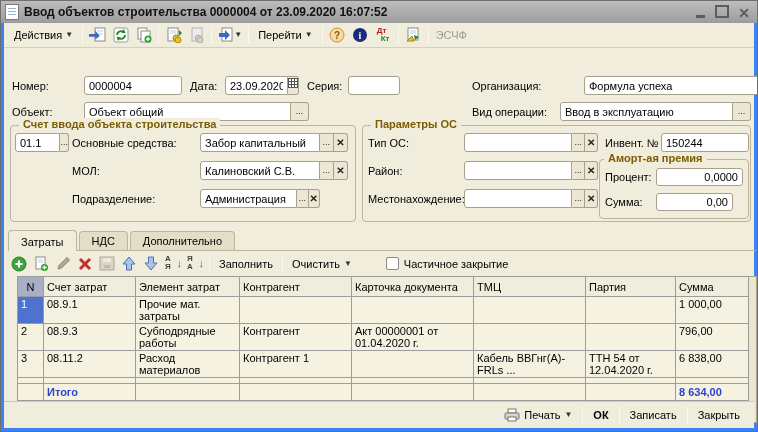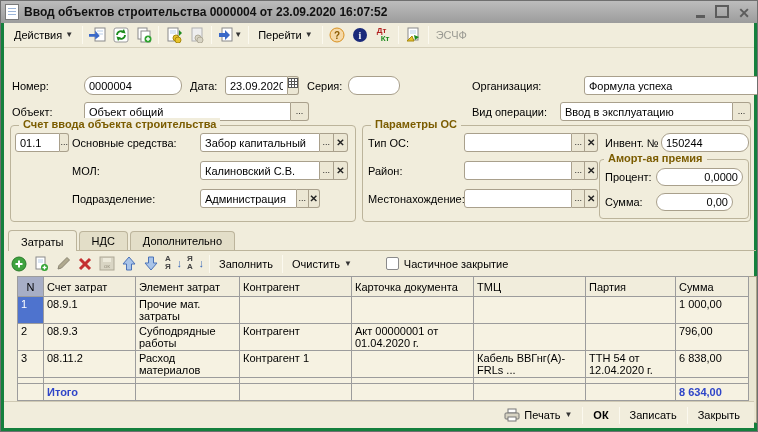--- a/index.html
+++ b/index.html
@@ -1,17 +1,17 @@
 <!DOCTYPE html>
 <html><head>
 <meta charset="utf-8">
 <style>
   * { margin:0; padding:0; box-sizing:border-box; }
   html,body { width:758px; height:432px; font-family:"Liberation Sans", sans-serif; font-size:11px; color:#000; }
-  .window { position:relative; width:758px; height:432px; background:#15803d; border:1px solid #6f6f6f; overflow:hidden; }
+  .window { position:relative; width:758px; height:432px; background:#3b82f6; border:1px solid #6f6f6f; overflow:hidden; }
 
   
   .titlebar { height:22px; background:linear-gradient(#BDBDBD,#9C9C9C); display:flex; align-items:center; padding:0 6px 0 4px; }
   .titlebar .doc-ico { width:14px; height:16px; margin-right:5px; position:relative; background:#fff; border:1px solid #7a7a7a; }
   .titlebar .doc-ico::before { content:""; position:absolute; left:2px; top:3px; width:8px; height:1px; box-shadow:0 3px 0 #9db6d8, 0 6px 0 #9db6d8; background:#9db6d8; }
   .titlebar .title { font-weight:bold; font-size:12px; color:#111; flex:1 1 auto; white-space:nowrap; overflow:hidden; }
   .win-controls { display:flex; gap:8px; align-items:center; color:#5c5c5c; }
   .win-controls .wc { width:14px; height:12px; display:flex; align-items:flex-end; justify-content:center; cursor:default; }
   .wc-min::before { content:""; width:9px; height:3px; background:#5c5c5c; }
   .wc-max::before { content:""; width:10px; height:9px; border:2px solid #5c5c5c; }
@@ -29,21 +29,21 @@
   .ibtn svg { display:block; }
   .dtkt { font-size:8px; font-weight:bold; line-height:8px; text-align:left; }
   .dtkt .dt { color:#B22222; display:block; }
   .dtkt .kt { color:#1E8C1E; display:block; margin-left:4px; }
   .gray-label { color:#9a9a92; padding:0 4px; }
 
   
   .lbl { position:absolute; white-space:nowrap; }
   .fld { position:absolute; display:flex; height:19px; }
   .fld input { flex:1 1 auto; min-width:0; height:19px; border:1px solid #A9A08C; border-radius:3px 0 0 3px; padding:0 4px; font:11px "Liberation Sans",sans-serif; background:#fff; }
-  .fld input.only { border-radius:9px; }
+  .fld input.only { border-radius:3px; }
   .fld input.num { text-align:right; }
   .fbtn { width:18px; height:19px; border:1px solid #A9A08C; border-left:none; background:#ECE7D4; font-size:9px; line-height:17px; text-align:center; color:#222; cursor:default; }
   .fbtn.last { border-radius:0 3px 3px 0; }
   .fbtn.xbtn { font-size:10px; font-weight:bold; }
 
   
   .group { position:absolute; border:1px solid #BCB49B; border-radius:4px; }
   .group > .gtitle { position:absolute; top:-8px; left:8px; background:#F1EDDC; padding:0 4px; font-weight:bold; color:#7B5C00; white-space:nowrap; }
 
   

